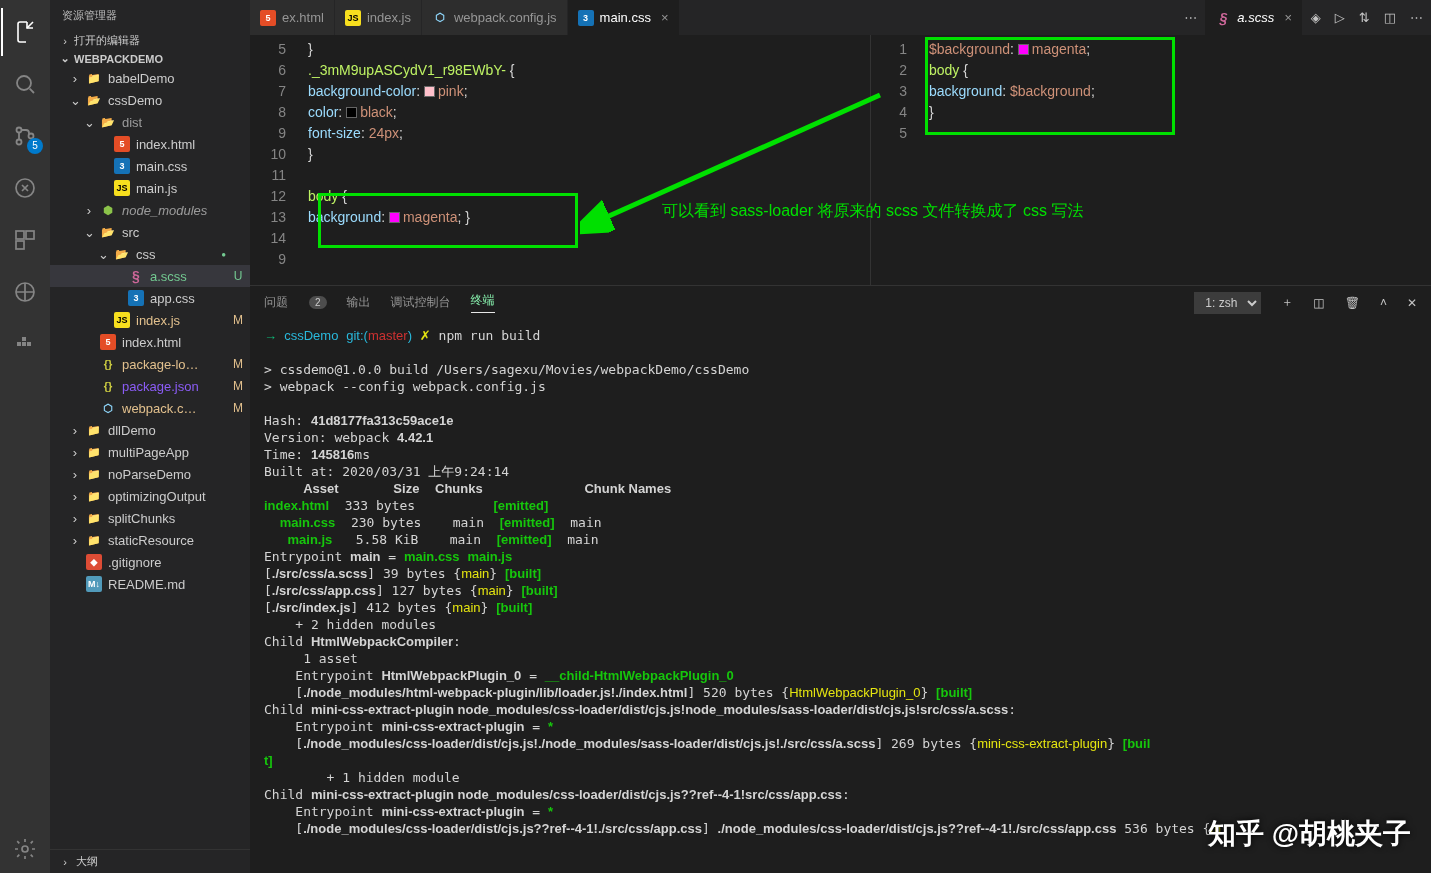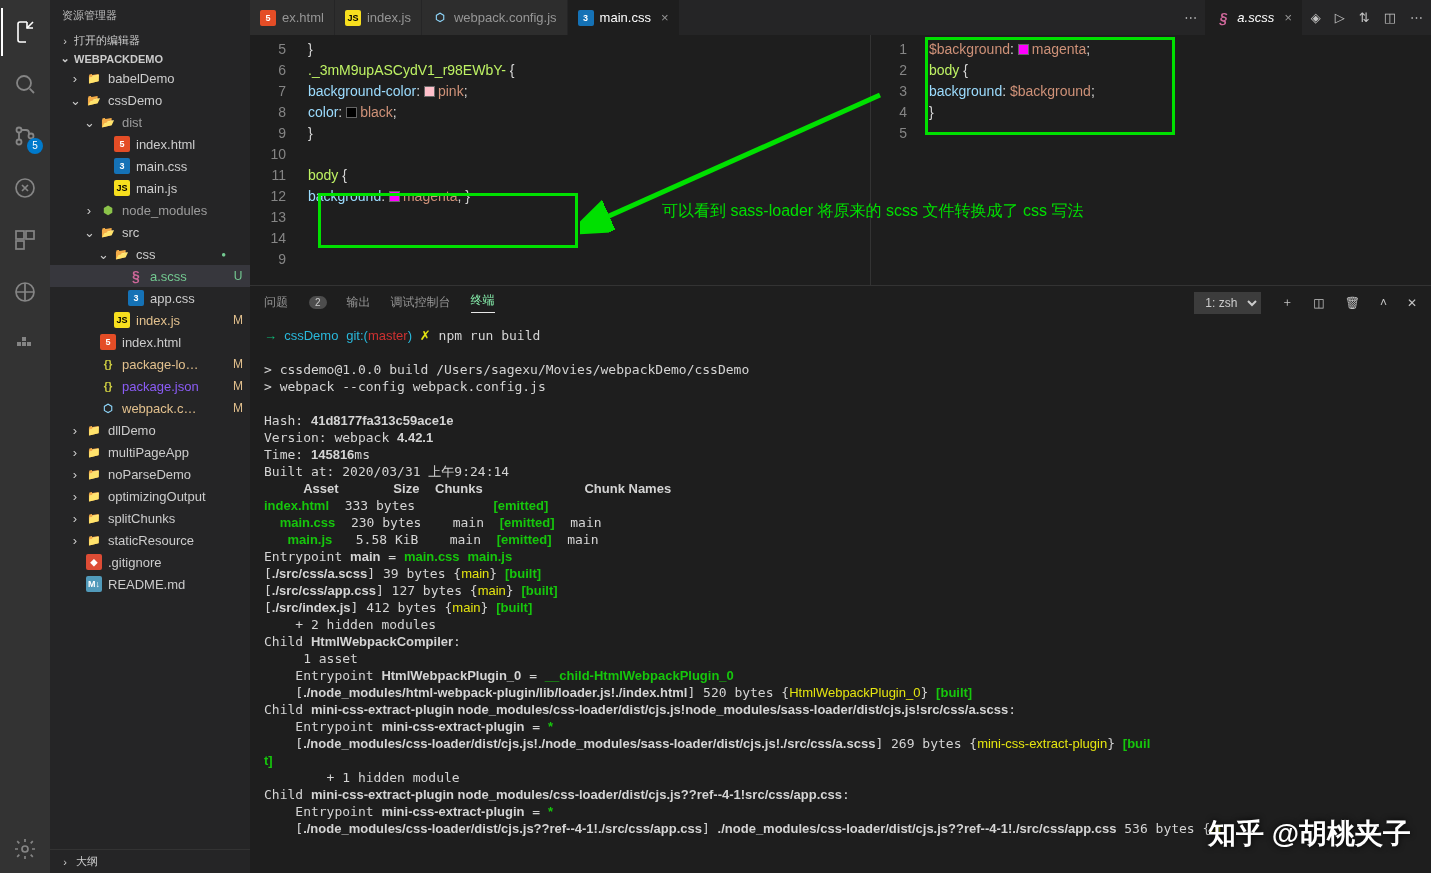--- a/index.html
+++ b/index.html
@@ -186,21 +186,21 @@
       </div>
       <div class="tree-row" style="padding-left: 48px;">
         <span style="width: 10px;"></span>
         <span class="ficon ic-js">JS</span>
         <span class="fname">main.js</span>
         <span class="mod"></span>
       </div>
       <div class="tree-row" style="padding-left: 34px;">
         <span class="chev">›</span>
         <span class="ficon ic-node">⬢</span>
-        <span class="fname" style="opacity: 0.7;">node_modules</span>
+        <span class="fname" style="opacity: 0.7; font-style: italic;">node_modules</span>
         <span class="mod"></span>
       </div>
       <div class="tree-row" style="padding-left: 34px;">
         <span class="chev">⌄</span>
         <span class="ficon ic-folder-g">📂</span>
         <span class="fname">src</span>
         <span class="mod"></span>
       </div>
       <div class="tree-row" style="padding-left: 48px;">
         <span class="chev">⌄</span>
@@ -357,20 +357,21 @@
           <div>12</div>
           <div>13</div>
           <div>14</div>
           <div>9</div>
         </div>
       <div class="code" id="code-l">
           <div><span class="cm-punct">}</span></div>
           <div><span class="cm-sel">._3mM9upASCydV1_r98EWbY-</span><span class="cm-punct"> {</span></div>
           <div><span>    </span><span class="cm-prop">background-color</span><span class="cm-punct">: </span><span class="cm-col" style="background: rgb(255, 192, 203);"></span><span class="cm-val">pink</span><span class="cm-punct">;</span></div>
           <div><span>    </span><span class="cm-prop">color</span><span class="cm-punct">: </span><span class="cm-col" style="background: rgb(0, 0, 0);"></span><span class="cm-val">black</span><span class="cm-punct">;</span></div>
+          <div><span>    </span><span class="cm-prop">font-size</span><span class="cm-punct">: </span><span class="cm-val">24px</span><span class="cm-punct">;</span></div>
           <div><span class="cm-punct">}</span></div>
           <div>&nbsp;</div>
           <div><span class="cm-sel">body</span><span class="cm-punct"> {</span></div>
           <div><span>  </span><span class="cm-prop">background</span><span class="cm-punct">: </span><span class="cm-col" style="background: rgb(255, 0, 255);"></span><span class="cm-val">magenta</span><span class="cm-punct">; }</span></div>
           <div>&nbsp;</div>
           <div>&nbsp;</div>
         </div>
       <div class="minimap"></div>
       <div class="annot-box1" style="left:68px; top:158px; width:260px; height:55px;"></div>
     </div>

